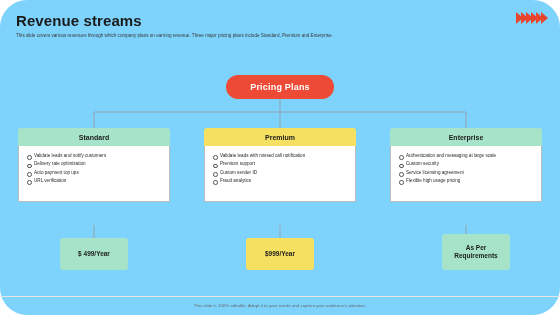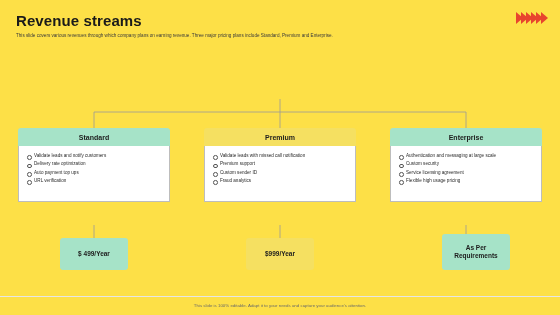--- a/index.html
+++ b/index.html
@@ -6,21 +6,22 @@
   body {
     width: 560px; height: 315px;
     background: #ffffff;
     font-family: "Liberation Sans", sans-serif;
     overflow: hidden;
     position: relative;
   }
   .slide {
     width: 560px; height: 315px;
     position: relative;
-    background: #fde047;
+    background: #7dd3fc;
+    border-radius: 27px;
   }
   
   .title {
     position: absolute;
     left: 16px; top: 12px;
     font-size: 15px;
     font-weight: bold;
     color: #1a1a1a;
     letter-spacing: 0.1px;
   }
@@ -173,20 +174,21 @@
 
     <line x1="94" y1="112" x2="94" y2="128" stroke="#9a9a9a" stroke-width="0.8"></line>
     <line x1="280" y1="112" x2="280" y2="128" stroke="#9a9a9a" stroke-width="0.8"></line>
     <line x1="466" y1="112" x2="466" y2="128" stroke="#9a9a9a" stroke-width="0.8"></line>
 
     <line x1="94" y1="225" x2="94" y2="238" stroke="#9a9a9a" stroke-width="0.8"></line>
     <line x1="280" y1="225" x2="280" y2="238" stroke="#9a9a9a" stroke-width="0.8"></line>
     <line x1="466" y1="225" x2="466" y2="234" stroke="#9a9a9a" stroke-width="0.8"></line>
   </svg>
 
+  <div class="pill">Pricing Plans</div>
 
   <div class="col col-1">
     <div class="col-head">Standard</div>
     <div class="col-body">
       <ul class="features">
         <li>Validate leads and notify customers</li>
         <li>Delivery rate optimization</li>
         <li>Auto payment top ups</li>
         <li>URL verification</li>
       </ul>

